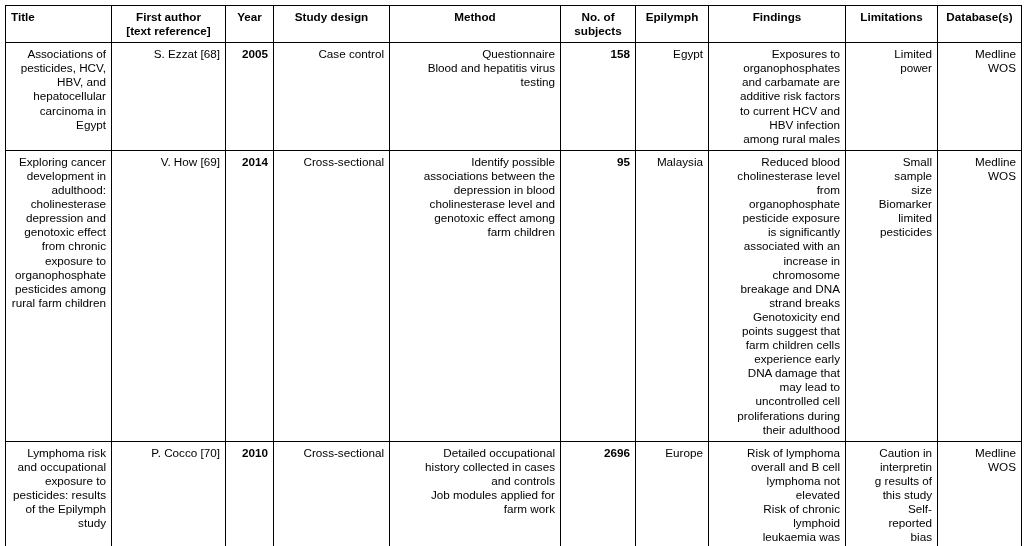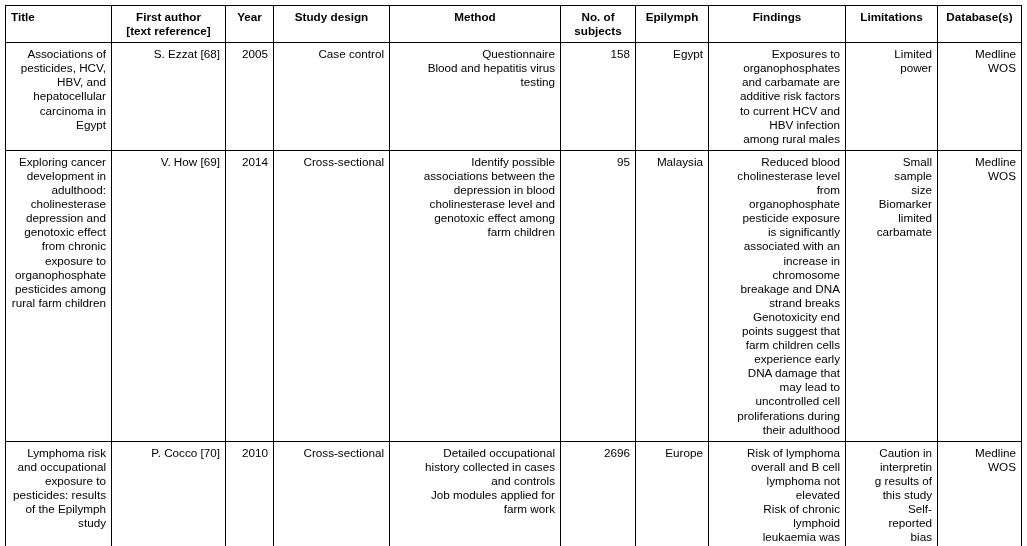--- a/index.html
+++ b/index.html
@@ -45,20 +45,21 @@
     padding-bottom: 4px;
   }
   table.study-table th.col-title {
     text-align: left;
   }
   table.study-table td {
     text-align: right;
   }
   td.center-cell {
     text-align: center;
+    font-weight: bold;
   }
   .cell-lines > span {
     display: block;
     margin-left: 23px;
   }
   .footnote {
     margin-top: 8px;
     margin-left: 6px;
     font-size: 10px;
     line-height: 14px;
@@ -148,21 +149,21 @@
             <span>Identify possible associations between the depression in blood cholinesterase level and genotoxic effect among farm children</span>
           </td>
         <td class="center-cell">95</td>
         <td>Malaysia</td>
         <td class="cell-lines">
             <span>Reduced blood cholinesterase level from organophosphate pesticide exposure is significantly associated with an increase in chromosome breakage and DNA strand breaks</span>
             <span>Genotoxicity end points suggest that farm children cells experience early DNA damage that may lead to uncontrolled cell proliferations during their adulthood</span>
           </td>
         <td class="cell-lines">
             <span>Small sample size</span>
-            <span>Biomarker limited carbamate</span>
+            <span>Biomarker limited pesticides</span>
           </td>
         <td class="cell-lines">
             <span>Medline</span>
             <span>WOS</span>
           </td>
       </tr>
 
       <tr>
         <td>Lymphoma risk and occupational exposure to pesticides: results of the Epilymph study</td>
         <td>P. Cocco [70]</td>

